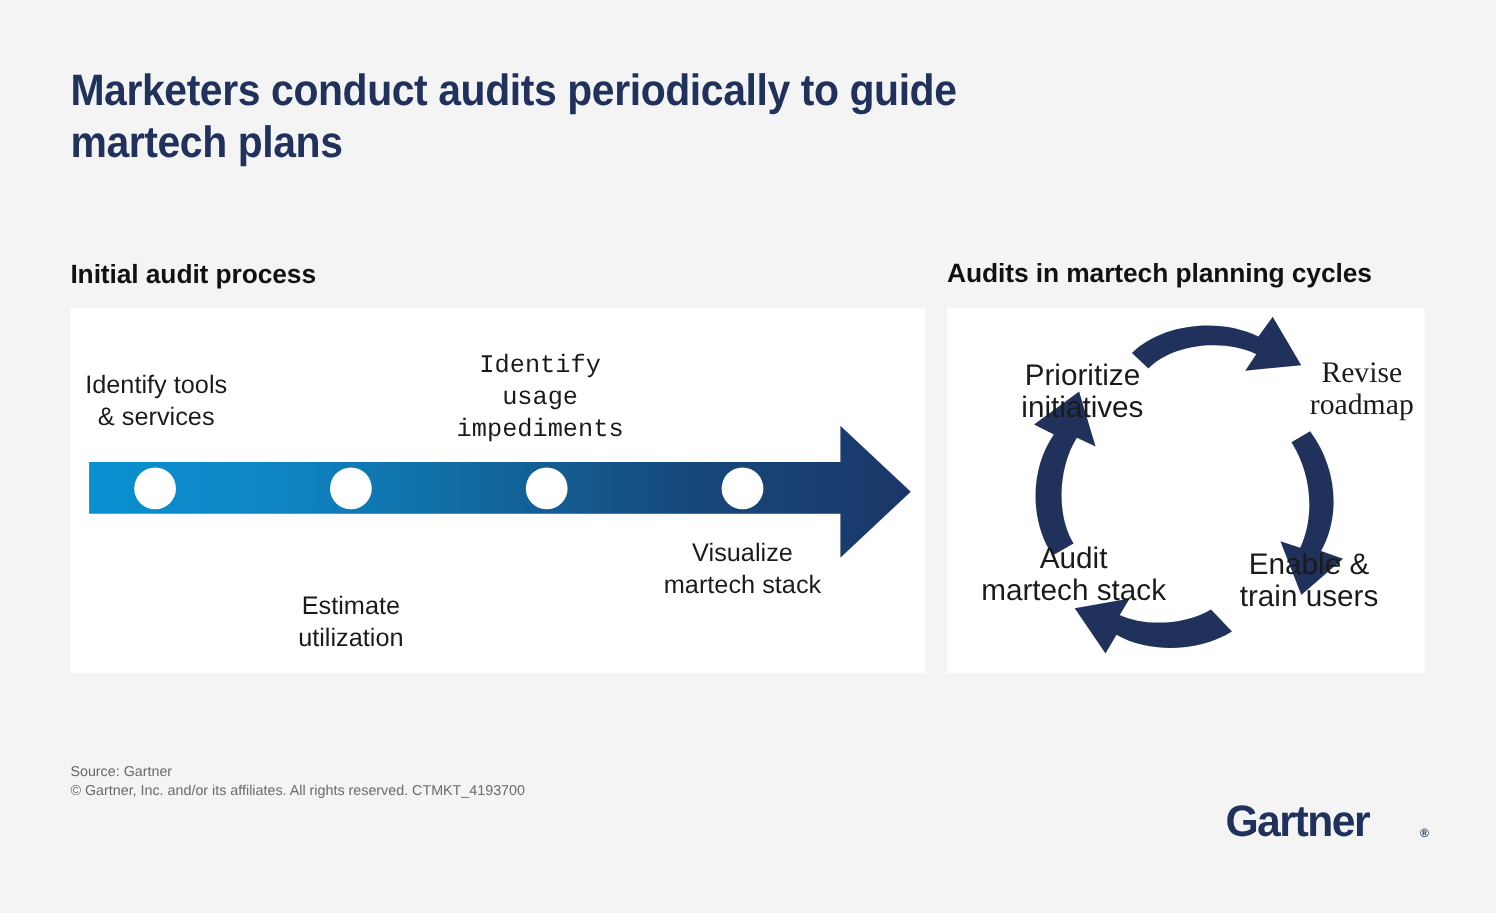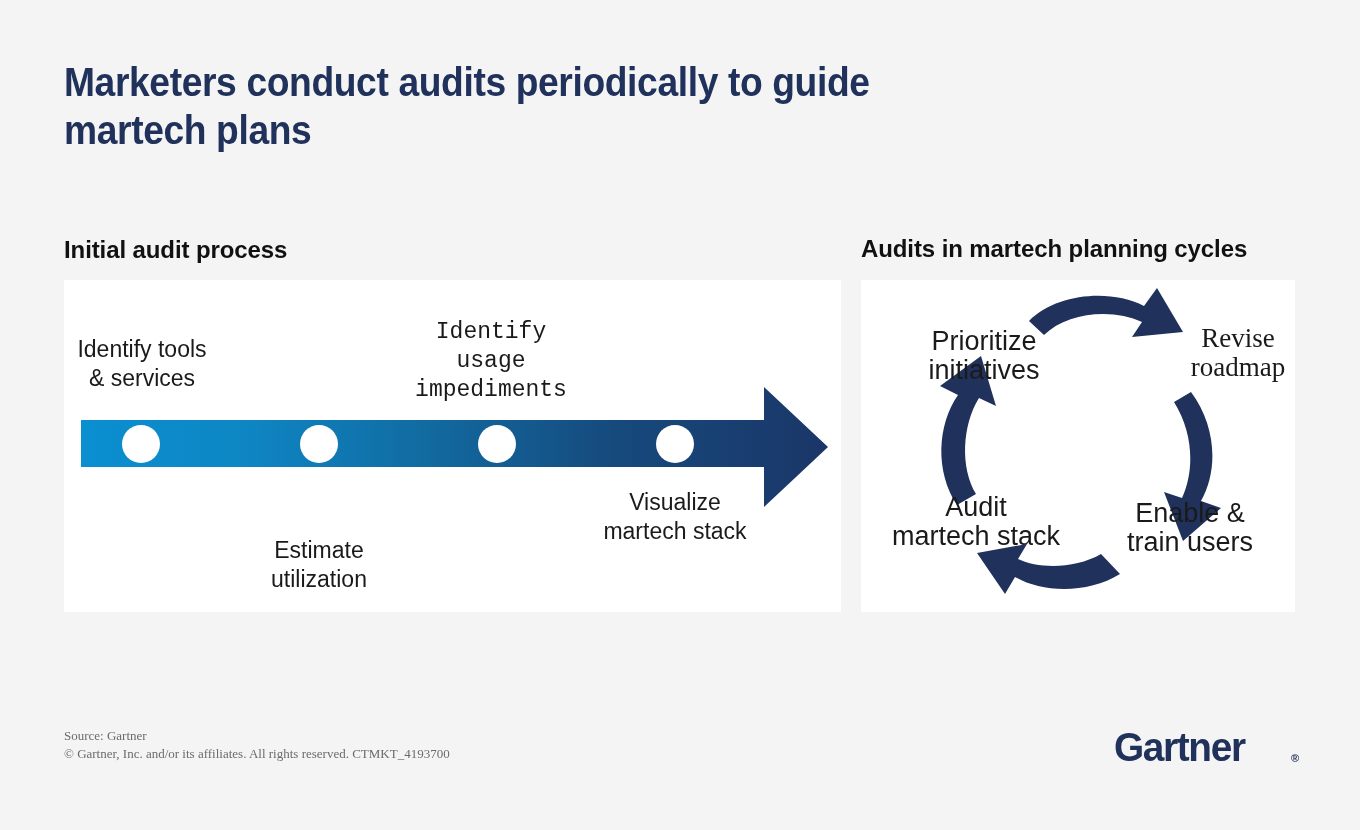--- a/index.html
+++ b/index.html
@@ -91,26 +91,25 @@
   }
   #cycle-label-prioritize { left: 898px;  top: 327px; width: 172px; }
   #cycle-label-revise     { left: 1152px; top: 324px; width: 172px; font-family: Liberation Serif, serif; }
   #cycle-label-enable     { left: 1104px; top: 499px; width: 172px; }
   #cycle-label-audit      { left: 890px;  top: 493px; width: 172px; }
 
   
   #footer-source {
     position: absolute;
     left: 64px;
-    top: 727px;
+    top: 692px;
     font-size: 13px;
     line-height: 18px;
     color: #6b6b6b;
     white-space: pre-line;
-    font-family: Liberation Serif, serif;
   }
 
   #brand-logo {
     position: absolute;
     left: 1114px;
     top: 724px;
     width: 186px;
     height: 46px;
   }
   #brand-logo-text {

